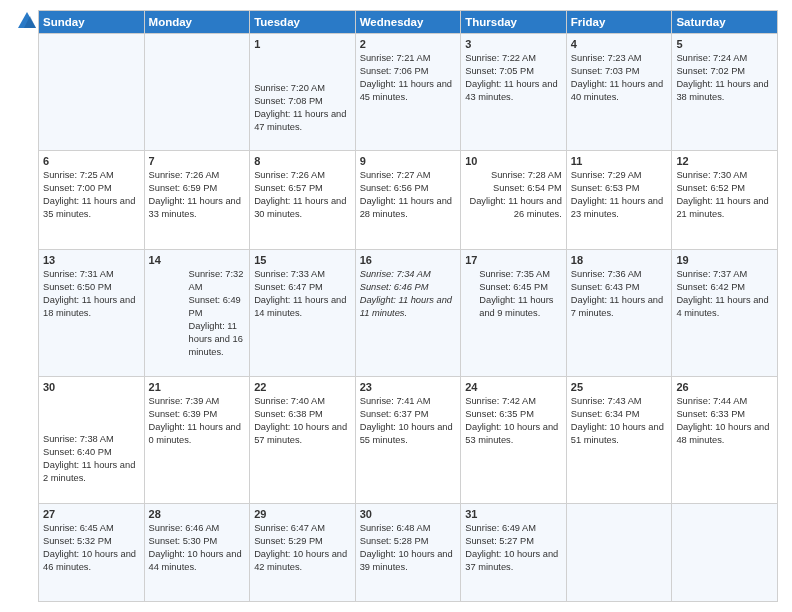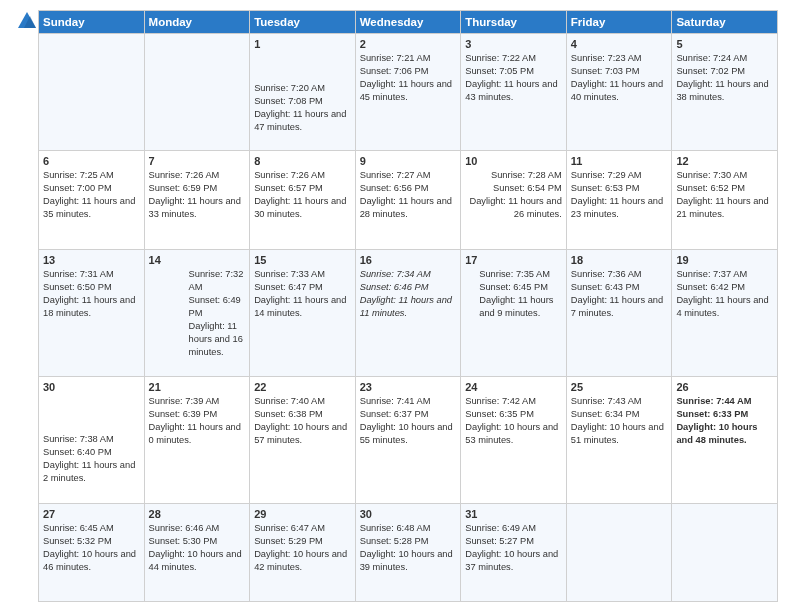--- a/index.html
+++ b/index.html
@@ -290,21 +290,21 @@
 Daylight: 10 hours and 53 minutes.</div>
           </td>
           <td>
             <span class="day-num">25</span>
             <div class="day-info" style="white-space: pre-line;">Sunrise: 7:43 AM
 Sunset: 6:34 PM
 Daylight: 10 hours and 51 minutes.</div>
           </td>
           <td>
             <span class="day-num">26</span>
-            <div class="day-info" style="white-space: pre-line; font-weight: bold;">Sunrise: 7:44 AM
+            <div class="day-info" style="white-space: pre-line;">Sunrise: 7:44 AM
 Sunset: 6:33 PM
 Daylight: 10 hours and 48 minutes.</div>
           </td>
         </tr>
         <tr>
           <td>
             <span class="day-num">27</span>
             <div class="day-info" style="white-space: pre-line;">Sunrise: 6:45 AM
 Sunset: 5:32 PM
 Daylight: 10 hours and 46 minutes.</div>

